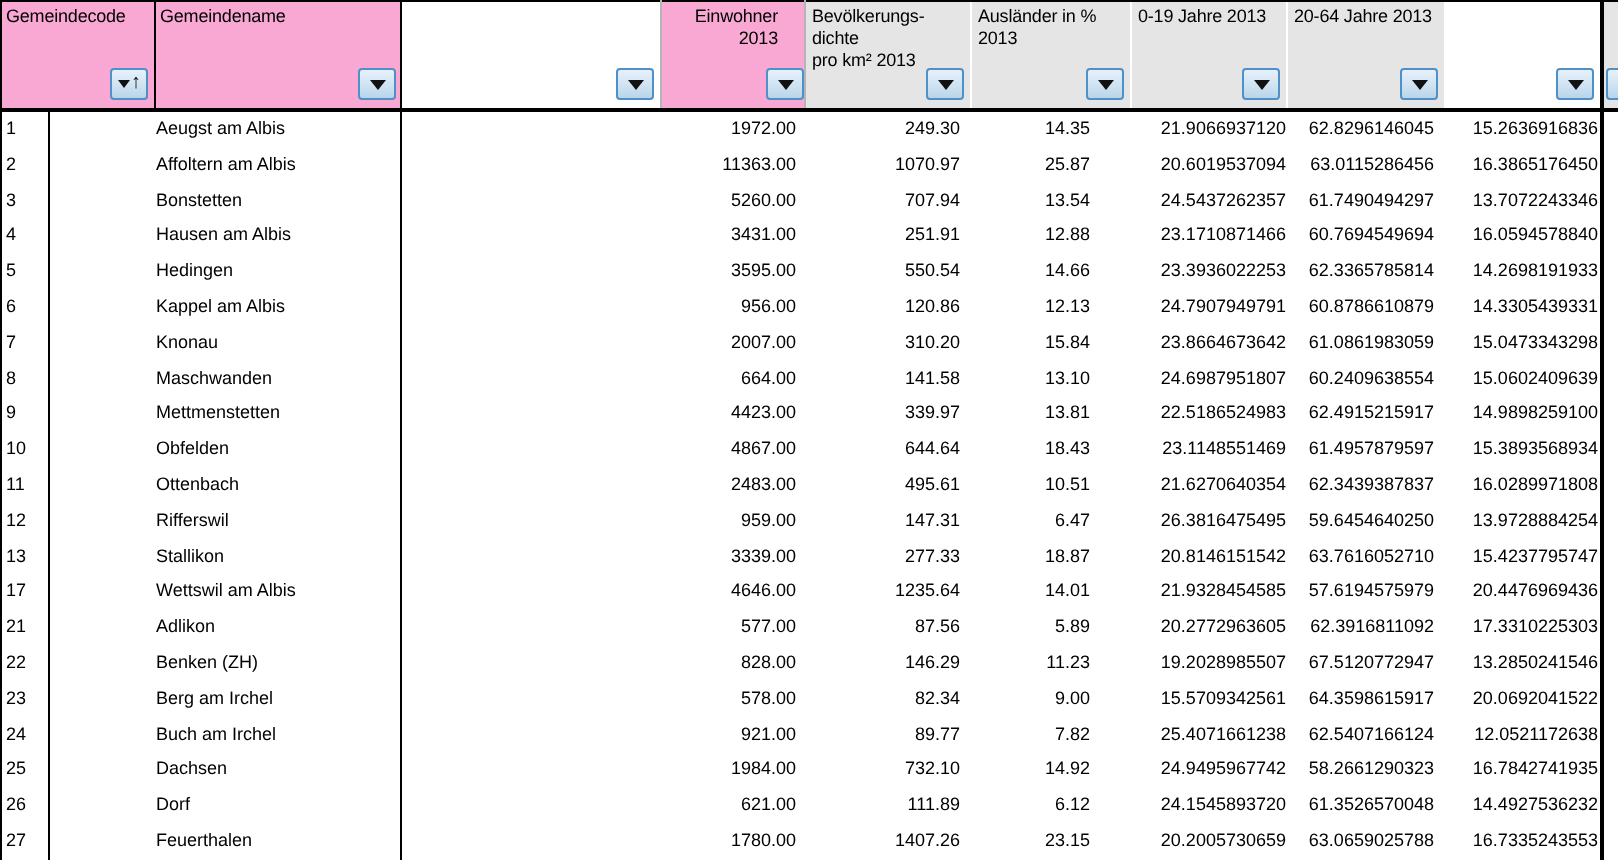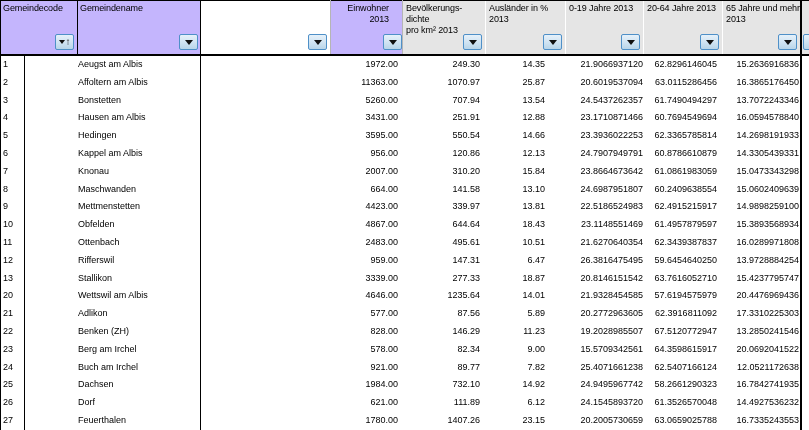--- a/index.html
+++ b/index.html
@@ -2,21 +2,21 @@
 <html><head>
 <meta charset="utf-8">
 <style>
   html,body{margin:0;padding:0;background:#fff;}
   #sheet{
     position:relative;width:809px;height:430px;overflow:hidden;background:#fff;
     font-family:"Liberation Sans","DejaVu Sans",sans-serif;color:#000;
     -webkit-font-smoothing:antialiased;
   }
   
-  .hcell{position:absolute;top:0;height:55px;box-sizing:border-box;background:#c4b5fd;}
+  .hcell{position:absolute;top:0;height:55px;box-sizing:border-box;background:#f9a8d4;}
   .hcell.green{background:#e5e5e5;}
   .hcell.wsep{border-left:1px solid #ffffff;}
   .hlabel{
     padding:3px 0 0 3px;font-size:9px;line-height:11px;white-space:pre-line;
     overflow:hidden;letter-spacing:-0.1px;
   }
   .hlabel.hright{padding:3px 14px 0 0;text-align:right;}
   
   .fbtn{
     position:absolute;top:34px;width:19px;height:16px;box-sizing:border-box;
@@ -67,24 +67,20 @@
     </div>
   <div class="hcell green wsep" style="left:485px;width:80px">
       <div class="hlabel">Ausländer in % 2013</div>
     </div>
   <div class="hcell green wsep" style="left:565px;width:78px">
       <div class="hlabel">0-19 Jahre 2013</div>
     </div>
   <div class="hcell green wsep" style="left:643px;width:79px">
       <div class="hlabel">20-64 Jahre 2013</div>
     </div>
-  <div class="hcell green wsep" style="left:722px;width:78px">
-      <div class="hlabel">65 Jahre und mehr
-2013</div>
-    </div>
   <div class="hcell green" style="left:801px;width:8px">
       <div class="hlabel"></div>
     </div>
 
   <div class="fbtn" style="left:55px">
     <span class="tri small"></span>
       <span class="sortarrow">↑</span>
   </div>
   <div class="fbtn" style="left:179px">
       <span class="tri"></span>
@@ -252,21 +248,21 @@
         <div class="cell c-name">Stallikon</div>
         <div class="cell c-fusion"></div>
         <div class="cell c-einwohner">3339.00</div>
         <div class="cell c-dichte">277.33</div>
         <div class="cell c-auslaender">18.87</div>
         <div class="cell c-age0_19">20.8146151542</div>
         <div class="cell c-age20_64">63.7616052710</div>
         <div class="cell c-age65">15.4237795747</div>
       </div>
       <div class="row">
-        <div class="cell c-code">20</div>
+        <div class="cell c-code">17</div>
         <div class="cell c-name">Wettswil am Albis</div>
         <div class="cell c-fusion"></div>
         <div class="cell c-einwohner">4646.00</div>
         <div class="cell c-dichte">1235.64</div>
         <div class="cell c-auslaender">14.01</div>
         <div class="cell c-age0_19">21.9328454585</div>
         <div class="cell c-age20_64">57.6194575979</div>
         <div class="cell c-age65">20.4476969436</div>
       </div>
       <div class="row">

